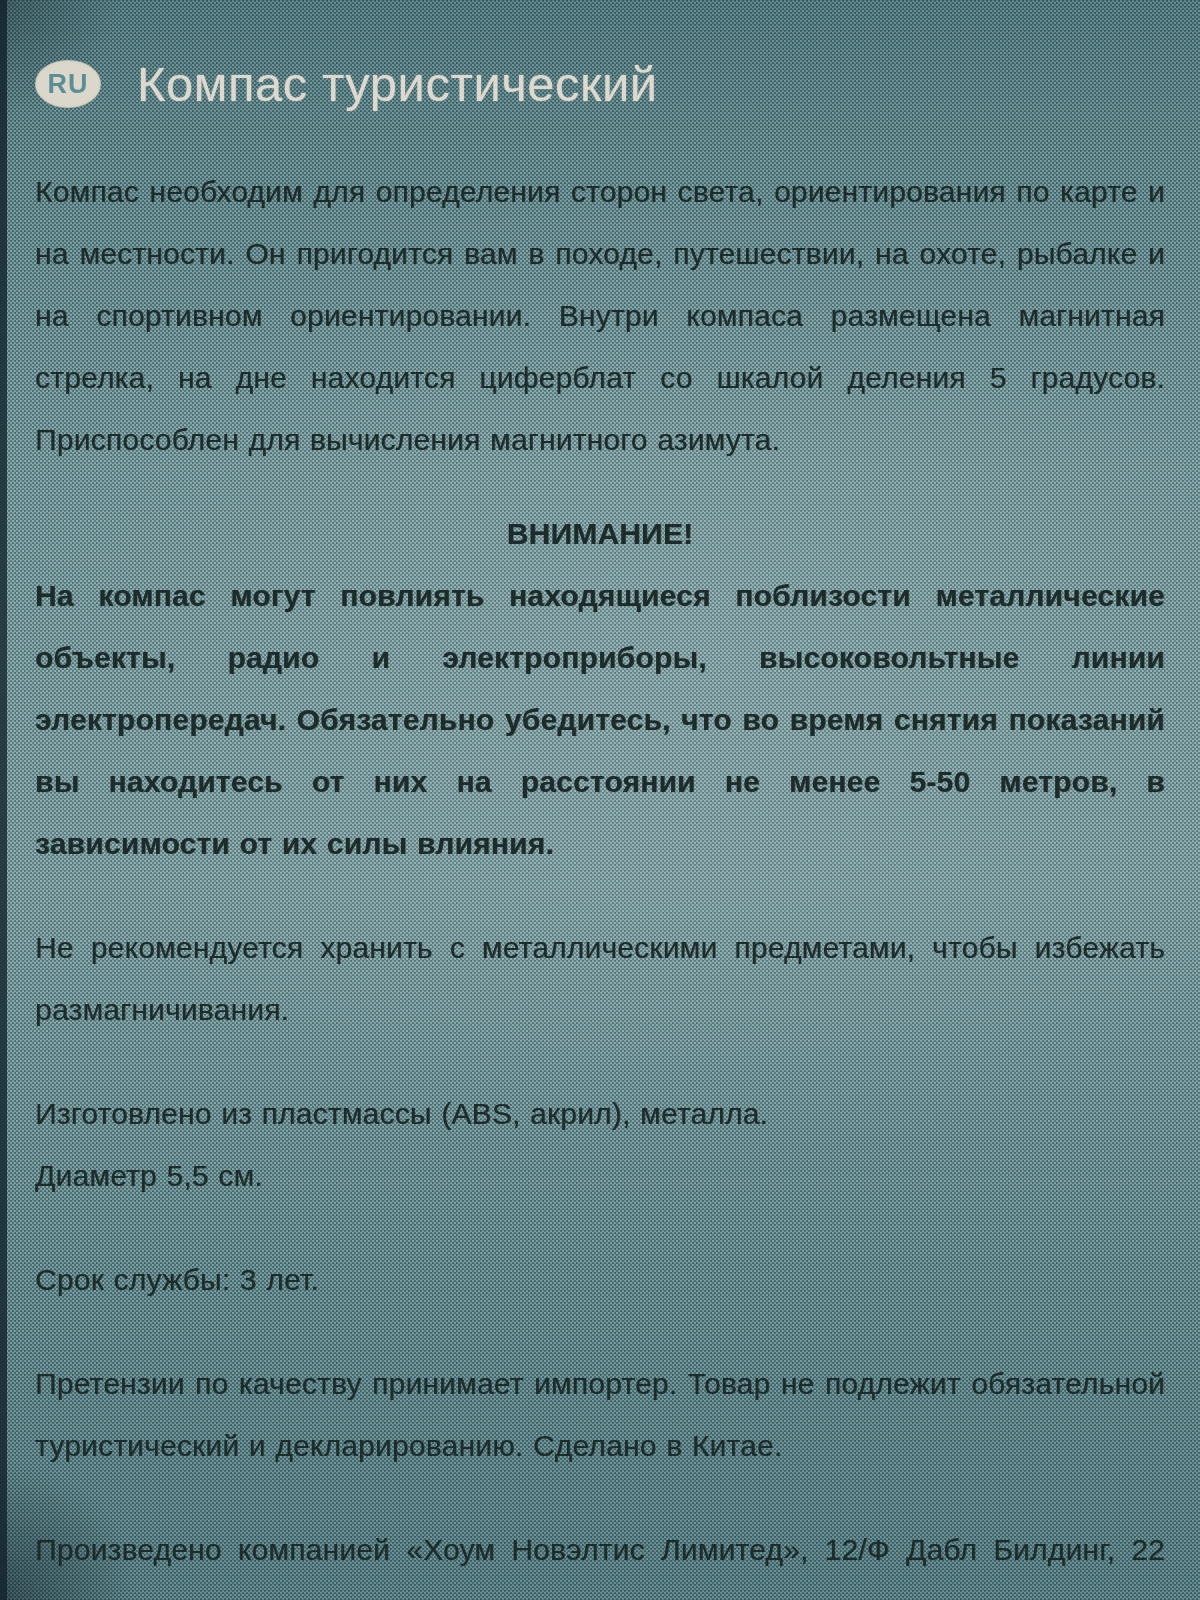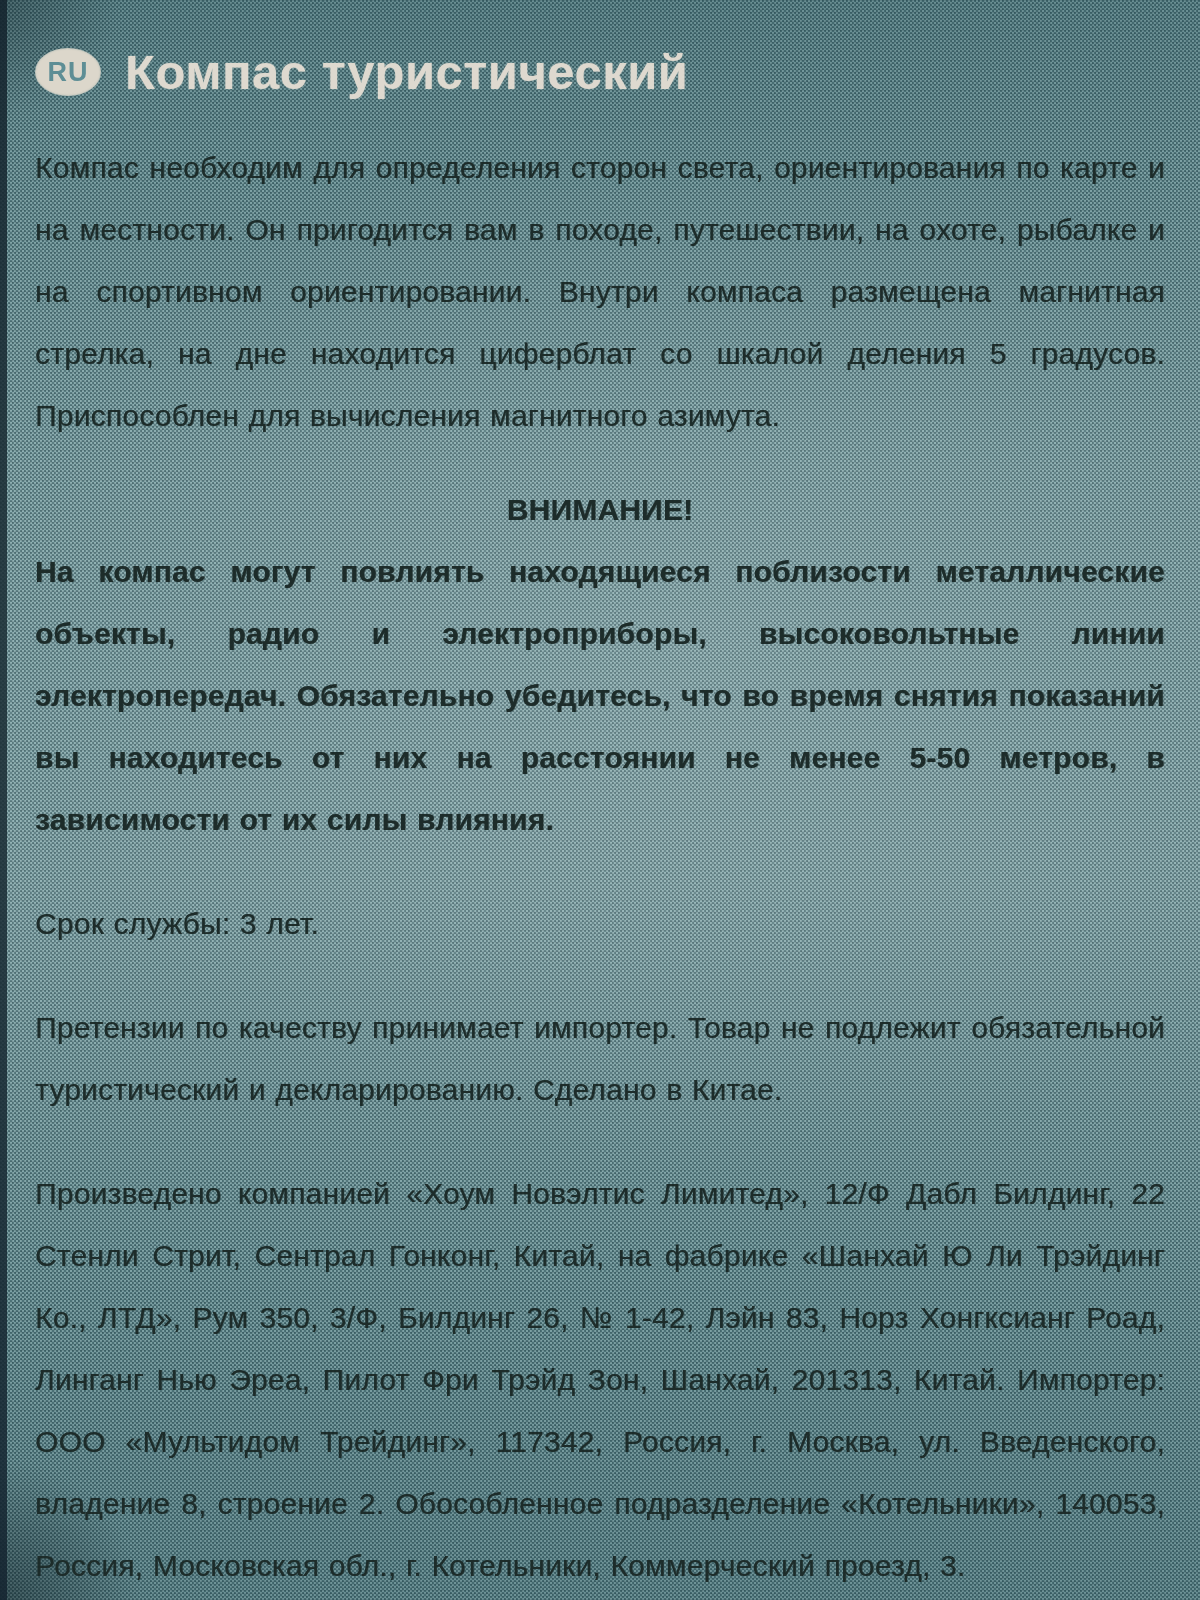--- a/index.html
+++ b/index.html
@@ -58,24 +58,24 @@
     display: flex;
     align-items: center;
     justify-content: center;
     font-weight: bold;
     font-size: 27px;
     letter-spacing: 1px;
     color: #5e8e95;
     box-shadow: 0 0 2px rgba(90,130,135,0.6) inset;
   }
   h1.page-title {
-    margin: 4px;
+    margin: 16px;
     font-size: 49px;
     line-height: 56px;
-    font-weight: bold;
+    font-weight: normal;
     letter-spacing: 0.5px;
     color: #ded9cf;
     text-shadow: 0 0 2px rgba(222,217,207,0.45);
     white-space: nowrap;
   }
   .para {
     margin: 42px 0 0 0;
     font-size: 30px;
     line-height: 62px;
     color: #1d2c2a;
@@ -108,21 +108,26 @@
   </header>
 
   <main>
 
     <p class="para first">Компас необходим для определения сторон света, ориентирования по карте и на местности. Он пригодится вам в походе, путешествии, на охоте, рыбалке и на спортивном ориентировании. Внутри компаса размещена магнитная стрелка, на дне находится циферблат со шкалой деления 5 градусов. Приспособлен для вычисления магнитного азимута.</p>
 
     <p class="para heading">ВНИМАНИЕ!</p>
 
     <p class="para tight">На компас могут повлиять находящиеся поблизости металлические объекты, радио и электроприборы, высоковольтные линии электропередач. Обязательно убедитесь, что во время снятия показаний вы находитесь от них на расстоянии не менее 5-50 метров, в зависимости от их силы влияния.</p>
 
+    <p class="para">Не рекомендуется хранить с металлическими предметами, чтобы избежать размагничивания.</p>
 
+    <p class="para">
+      <span class="line">Изготовлено из пластмассы (ABS, акрил), металла.</span>
+      <span class="line">Диаметр 5,5 см.</span>
+    </p>
 
     <p class="para">Срок службы: 3 лет.</p>
 
     <p class="para">Претензии по качеству принимает импортер. Товар не подлежит обязательной туристический и декларированию. Сделано в Китае.</p>
 
     <p class="para">Произведено компанией «Хоум Новэлтис Лимитед», 12/Ф Дабл Билдинг, 22 Стенли Стрит, Сентрал Гонконг, Китай, на фабрике «Шанхай Ю Ли Трэйдинг Ко., ЛТД», Рум 350, 3/Ф, Билдинг 26, № 1-42, Лэйн 83, Норз Хонгксианг Роад, Линганг Нью Эреа, Пилот Фри Трэйд Зон, Шанхай, 201313, Китай. Импортер: ООО «Мультидом Трейдинг», 117342, Россия, г. Москва, ул. Введенского, владение 8, строение 2. Обособленное подразделение «Котельники», 140053, Россия, Московская обл., г. Котельники, Коммерческий проезд, 3.</p>
 
   </main>
 </div>
 

